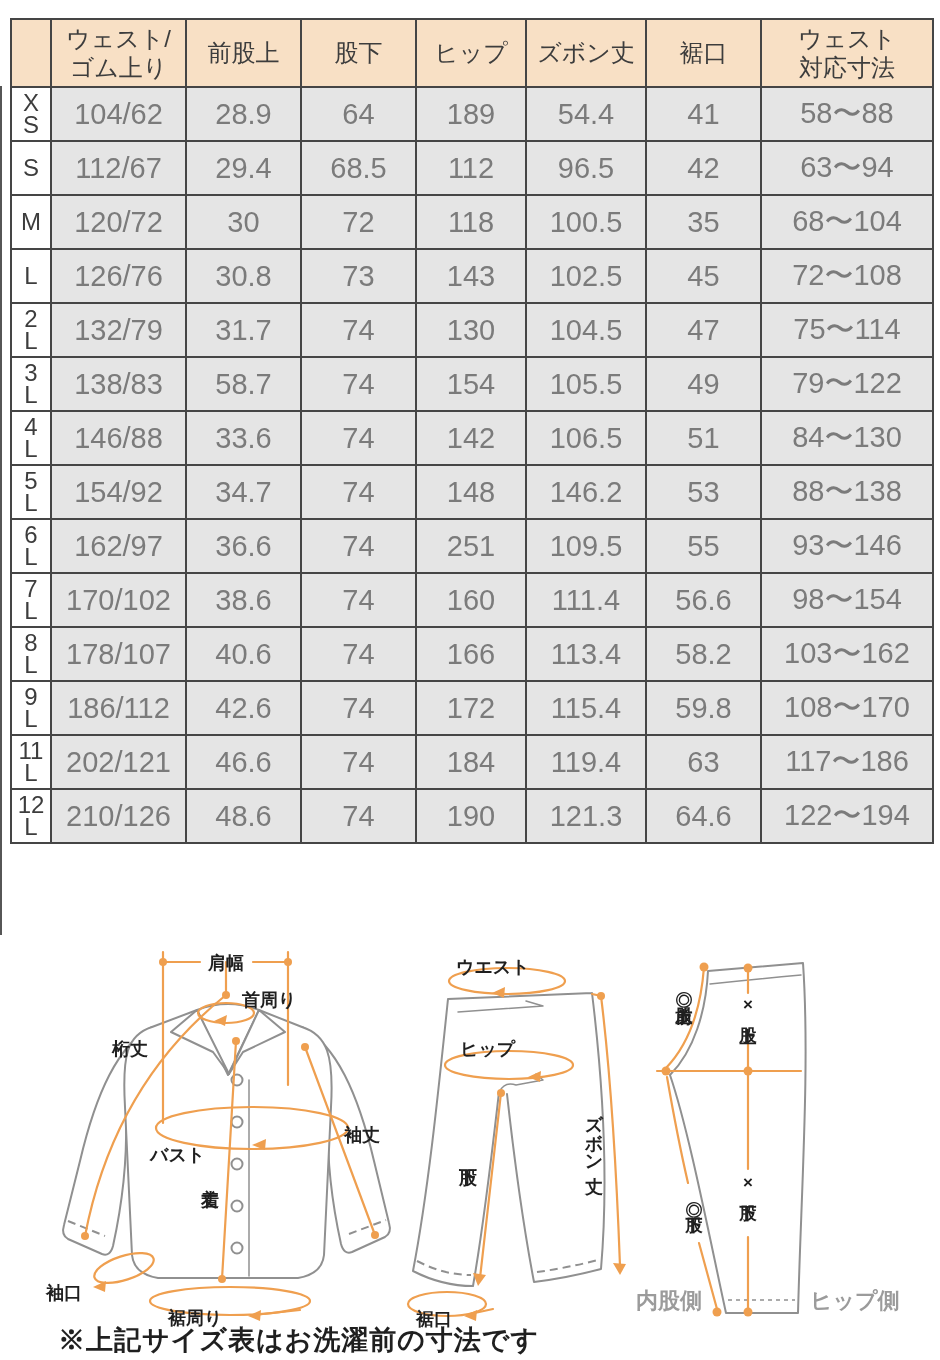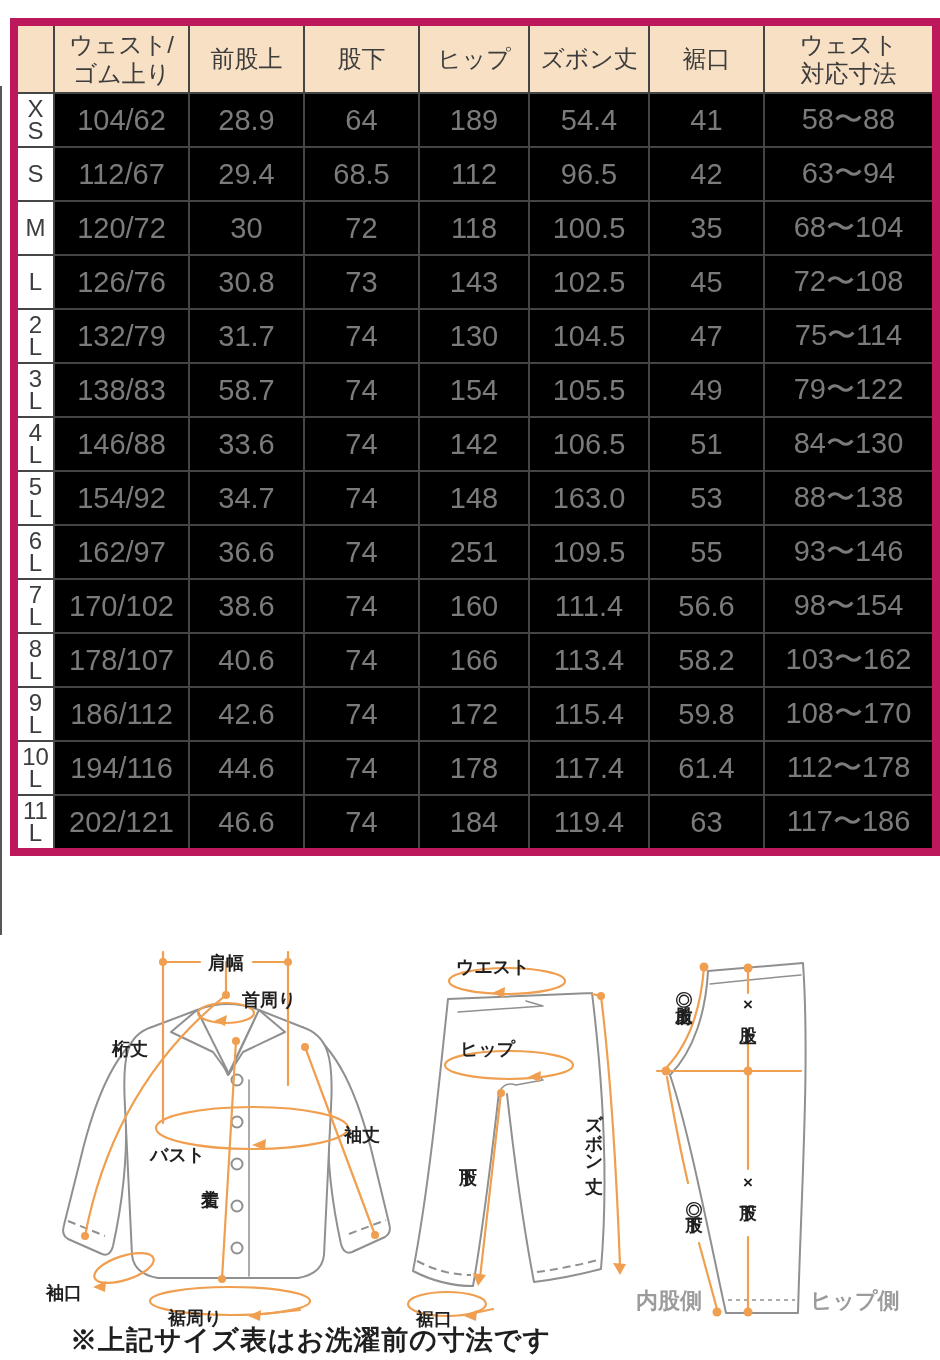--- a/index.html
+++ b/index.html
@@ -4,21 +4,21 @@
 <style>
   html,body{margin:0;padding:0;}
   body{
     width:940px;height:1360px;position:relative;background:#ffffff;
     font-family:"Liberation Sans",sans-serif;overflow:hidden;
   }
   
   .size-table{
     position:absolute;left:10px;top:18px;
     border-collapse:collapse;table-layout:fixed;
-    border:8px solid #be185d;background:#000000;
+    border:1px solid #be185d;background:#e5e5e5;
   }
   .size-table th,.size-table td{
     border:2px solid #454545;text-align:center;vertical-align:middle;padding:0;
   }
   .size-table thead th{
     background:#f8e0c5;color:#3d3d3d;font-size:24px;font-weight:normal;
     line-height:1.22;white-space:pre-line;height:66px;
   }
   .size-table tbody th{
     background:#ffffff;color:#3d3d3d;font-size:24px;font-weight:normal;
@@ -43,21 +43,21 @@
   .diagrams text.side-gray{fill:#9b9b9b;font-size:22px;}
   .g-outline{stroke:#909090;stroke-width:2;fill:none;stroke-linejoin:round;stroke-linecap:round;}
   .g-fill{stroke:#909090;stroke-width:2;fill:#ffffff;stroke-linejoin:round;}
   .g-dash{stroke:#909090;stroke-width:2;fill:none;stroke-dasharray:8 5;}
   .o-line{stroke:#ef9f4f;stroke-width:2.2;fill:none;stroke-linecap:round;}
   .o-dot{fill:#ef9f4f;stroke:none;}
   .o-arrow{fill:#ef9f4f;stroke:none;}
   
   .note{
     position:absolute;left:58px;top:1322px;
-    font-size:27px;font-weight:bold;color:#1f1f1f;letter-spacing:1px;margin-left:12px;
+    font-size:27px;font-weight:bold;color:#1f1f1f;letter-spacing:1px;
   }
 </style>
 </head>
 <body>
 
 <div class="left-edge-line"></div>
 
 <table class="size-table">
   <colgroup>
     <col style="width:40px">
@@ -158,21 +158,21 @@
         <td>51</td>
         <td>84〜130</td>
       </tr>
       <tr>
         <th>5
 L</th>
         <td>154/92</td>
         <td>34.7</td>
         <td>74</td>
         <td>148</td>
-        <td>163.0</td>
+        <td>146.2</td>
         <td>53</td>
         <td>88〜138</td>
       </tr>
       <tr>
         <th>6
 L</th>
         <td>162/97</td>
         <td>36.6</td>
         <td>74</td>
         <td>251</td>
@@ -207,40 +207,40 @@
 L</th>
         <td>186/112</td>
         <td>42.6</td>
         <td>74</td>
         <td>172</td>
         <td>115.4</td>
         <td>59.8</td>
         <td>108〜170</td>
       </tr>
       <tr>
-        <th>10
-L</th>
-        <td>194/116</td>
-        <td>44.6</td>
-        <td>74</td>
-        <td>178</td>
-        <td>117.4</td>
-        <td>61.4</td>
-        <td>112〜178</td>
-      </tr>
-      <tr>
         <th>11
 L</th>
         <td>202/121</td>
         <td>46.6</td>
         <td>74</td>
         <td>184</td>
         <td>119.4</td>
         <td>63</td>
         <td>117〜186</td>
+      </tr>
+      <tr>
+        <th>12
+L</th>
+        <td>210/126</td>
+        <td>48.6</td>
+        <td>74</td>
+        <td>190</td>
+        <td>121.3</td>
+        <td>64.6</td>
+        <td>122〜194</td>
       </tr>
   </tbody>
 </table>
 
 <svg class="diagrams" width="940" height="400" viewBox="0 0 940 400">
 
   <g>
 
     <path class="g-fill" d="M 152,92 C 118,110 96,158 80,226 L 64,290 Q 61,300 68,304 L 102,319 Q 110,322 113,311 C 122,270 127,228 126,186 C 125,150 136,112 152,92 Z"></path>
     <path class="g-fill" d="M 302,92 C 336,110 358,158 374,226 L 389,288 Q 392,298 385,302 L 352,317 Q 344,320 341,309 C 332,268 327,228 328,186 C 329,150 318,112 302,92 Z"></path>

